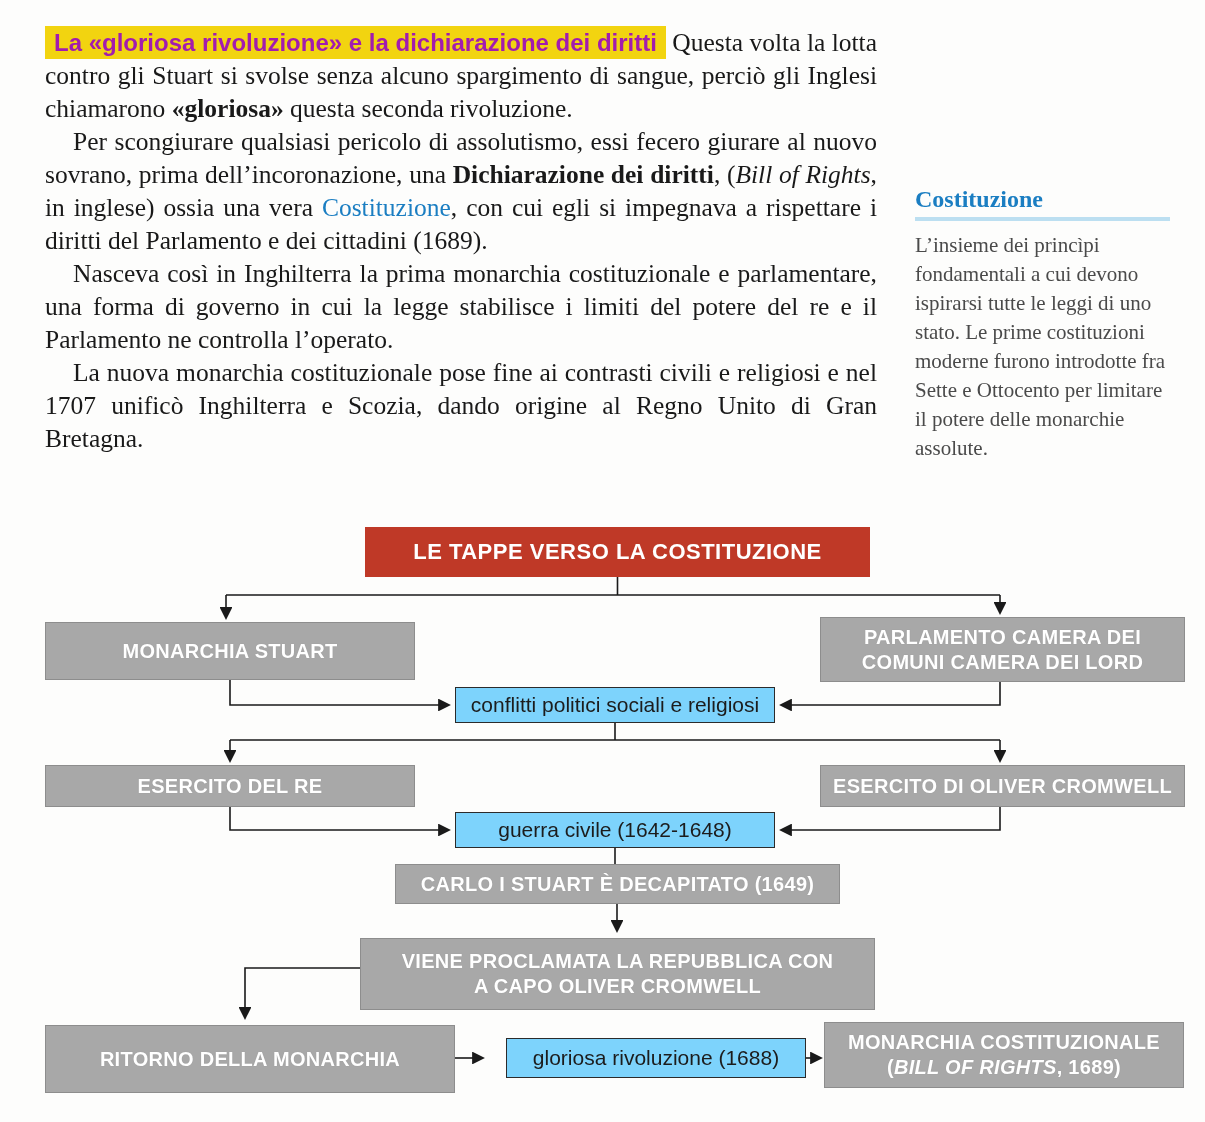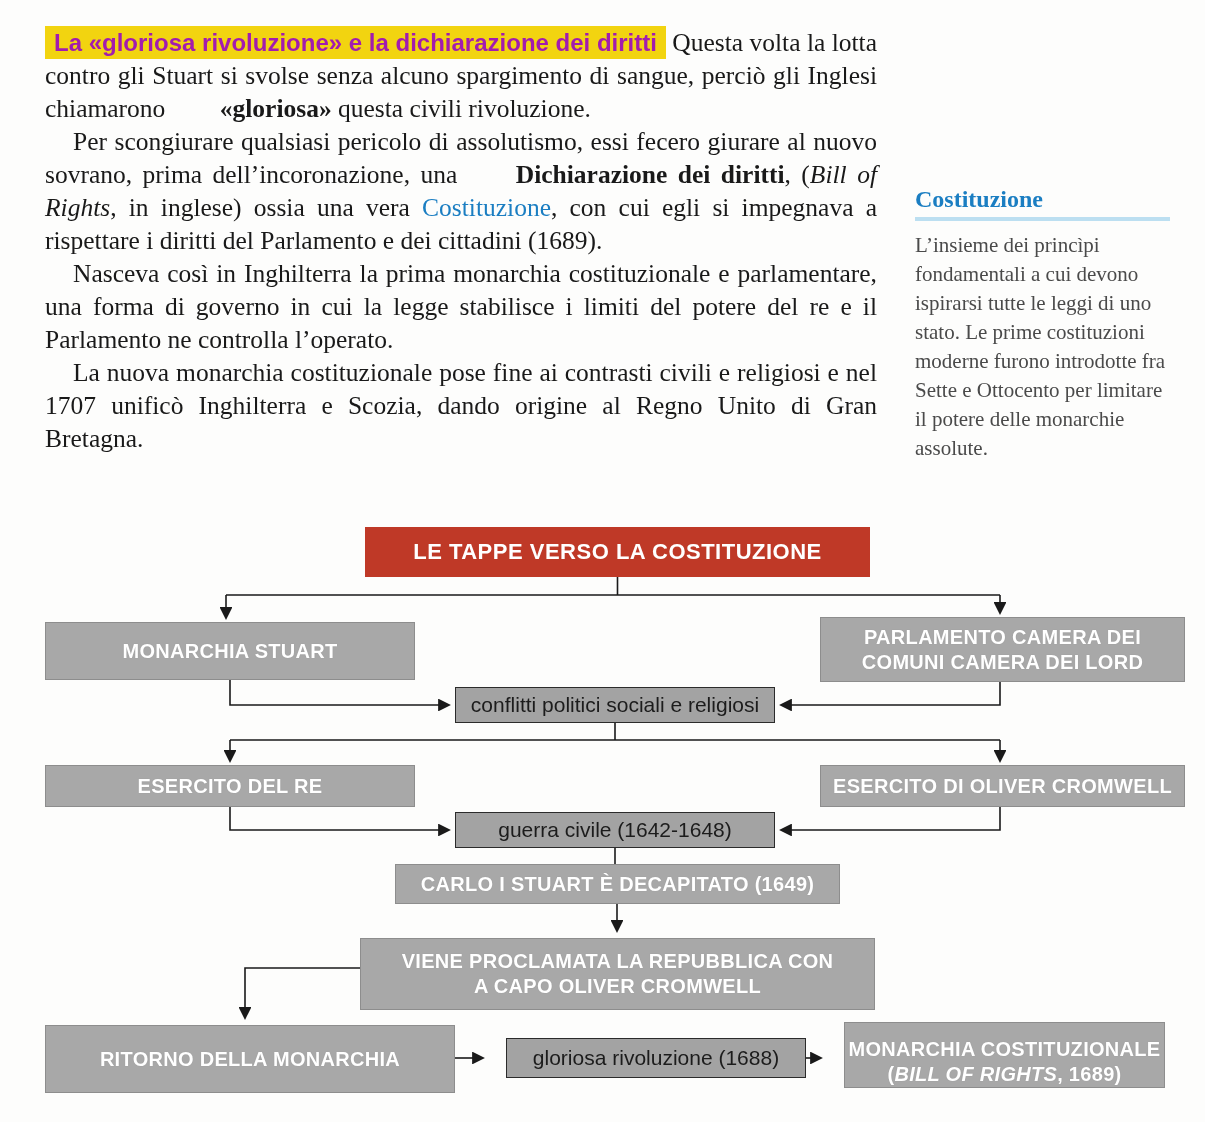--- a/index.html
+++ b/index.html
@@ -11,21 +11,21 @@
   
   .article{position:absolute;left:45px;top:26px;width:832px;}
   .article p{
     margin:0;font-size:25.5px;line-height:33px;text-align:justify;
   }
   .article p.ind{text-indent:28px;}
   .hl{
     font-family:"Liberation Sans", sans-serif;font-weight:bold;font-size:24px;
     background:#f2d410;color:#a21caf;padding:3px 9px 3px 9px;
   }
-  .b{font-weight:bold;margin-left:48px;}
+  .b{font-weight:bold;}
   .i{font-style:italic;}
   .blue{color:#1b7ec2;}
   
   .sidebar{position:absolute;left:915px;top:186px;width:255px;}
   .sidebar-title{
     font-family:"Liberation Serif", serif;font-weight:bold;font-size:24px;
     color:#1b7ec2;margin:0 0 2px 0;
   }
   .sidebar-rule{height:4px;background:#bcdff1;margin:4px 0 10px 0;}
   .sidebar-body{
@@ -41,31 +41,31 @@
   .node.red{
     background:#bf3927;color:#fff;font-weight:bold;font-size:22px;
     letter-spacing:.5px;
   }
   .node.gray{
     background:#a8a8a8;border:1px solid #8d8d8d;color:#fff;font-weight:bold;
     font-size:20px;letter-spacing:.3px;line-height:25px;
     text-shadow:0 0 1px rgba(120,120,120,.4);
   }
   .node.white{
-    background:#a3a3a3;border:1.5px solid #2b2b2b;color:#1c1c1c;font-size:21px;
+    background:#7dd3fc;border:1.5px solid #2b2b2b;color:#1c1c1c;font-size:21px;
   }
   svg.conn{position:absolute;inset:0;z-index:1;}
 </style>
 </head>
 <body>
 
 <div class="page">
 
   <div class="article">
-    <p><span class="hl">La «gloriosa rivoluzione» e la dichiarazione dei diritti</span><span><span> Questa volta la lotta contro gli Stuart si svolse senza alcuno spargimento di sangue, perciò gli Inglesi chiamarono </span><span class="b">«gloriosa»</span><span> questa civili rivoluzione.</span></span></p>
+    <p><span class="hl">La «gloriosa rivoluzione» e la dichiarazione dei diritti</span><span><span> Questa volta la lotta contro gli Stuart si svolse senza alcuno spargimento di sangue, perciò gli Inglesi chiamarono </span><span class="b">«gloriosa»</span><span> questa seconda rivoluzione.</span></span></p>
     <p class="ind"><span>Per scongiurare qualsiasi pericolo di assolutismo, essi fecero giurare al nuovo sovrano, prima dell’incoronazione, una </span><span class="b">Dichiarazione dei diritti</span><span>, (</span><span class="i">Bill of Rights</span><span>, in inglese) ossia una vera </span><span class="blue">Costituzione</span><span>, con cui egli si impegnava a rispettare i diritti del Parlamento e dei cittadini (1689).</span></p>
     <p class="ind">Nasceva così in Inghilterra la prima monarchia costituzionale e parlamentare, una forma di governo in cui la legge stabilisce i limiti del potere del re e il Parlamento ne controlla l’operato.</p>
     <p class="ind">La nuova monarchia costituzionale pose fine ai contrasti civili e religiosi e nel 1707 unificò Inghilterra e Scozia, dando origine al Regno Unito di Gran Bretagna.</p>
   </div>
 
   <div class="sidebar">
     <p class="sidebar-title">Costituzione</p>
     <div class="sidebar-rule"></div>
     <p class="sidebar-body">L’insieme dei princìpi fondamentali a cui devono ispirarsi tutte le leggi di uno stato. Le prime costituzioni moderne furono introdotte fra Sette e Ottocento per limitare il potere delle monarchie assolute.</p>
   </div>
@@ -128,19 +128,19 @@
       <div>VIENE PROCLAMATA LA REPUBBLICA CON</div>
       <div>A CAPO OLIVER CROMWELL</div>
     </div>
 
     <div class="node gray" style="left:45px;top:1025px;width:410px;height:68px;">
       <div>RITORNO DELLA MONARCHIA</div>
     </div>
 
     <div class="node white" style="left:490px;top:1038px;width:300px;height:40px;margin-left:16px;">gloriosa rivoluzione (1688)</div>
 
-    <div class="node gray" style="left:844px;top:1022px;width:321px;height:66px;justify-content:flex-end;">
+    <div class="node gray" style="left:824px;top:1022px;width:360px;height:66px;">
       <div>MONARCHIA COSTITUZIONALE</div>
       <div><span>(</span><span class="i">BILL OF RIGHTS</span><span>, 1689)</span></div>
     </div>
 
   </div>
 </div>
 
 </body></html>

